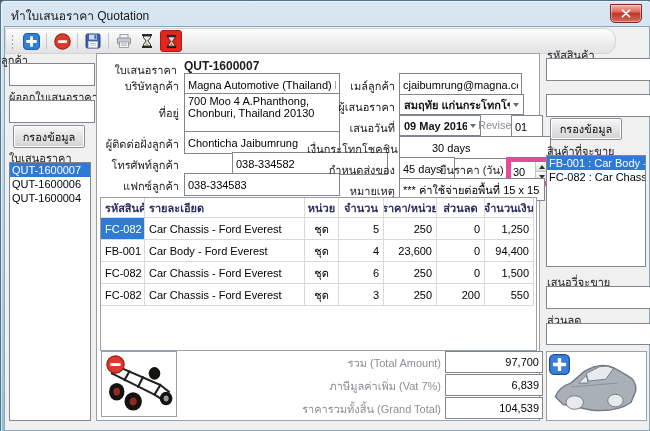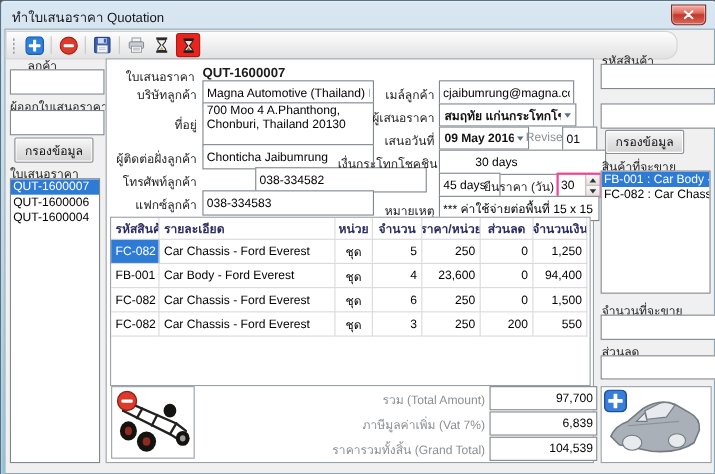--- a/index.html
+++ b/index.html
@@ -30,21 +30,21 @@
     display:flex;align-items:center;justify-content:center;font-family:"Liberation Sans","DejaVu Sans",sans-serif;}
   .listbox{position:absolute;background:#fff;border:1px solid #7f868e;font-size:11px;overflow:hidden;}
   .litem{height:14px;line-height:14px;padding:0 2px;white-space:nowrap;overflow:hidden;cursor:default;}
   .litem.sel{background:#2e7bd6;color:#fff;}
   .main-panel{position:absolute;left:95px;top:52px;width:442px;height:366px;background:#fff;border:1px solid #99a0a7;}
   .rlab{position:absolute;font-size:11px;color:#1c1c1c;text-align:right;white-space:nowrap;}
   .combo{position:absolute;background:#fff;border:1px solid #7f868e;font-size:11px;display:flex;align-items:center;
     justify-content:space-between;padding:0 4px;font-weight:bold;color:#111;cursor:pointer;}
   .combo .ctext{overflow:hidden;white-space:nowrap;}
   .chev{width:0;height:0;border-left:3.5px solid transparent;border-right:3.5px solid transparent;border-top:4.5px solid #5f6e7d;flex:none;margin-left:3px;}
-  .spinner{position:absolute;display:flex;border:2px solid #ec4899;background:#fca5a5;}
+  .spinner{position:absolute;display:flex;border:5px solid #ec4899;background:#fca5a5;}
   .spin-val{width:20px;border:none;font-size:11px;padding:1px 2px;text-align:left;outline:none;font-family:inherit;}
   .spin-btns{display:flex;flex-direction:column;width:12px;border-left:1px solid #c6c6c6;}
   .spin-b{flex:1;display:flex;align-items:center;justify-content:center;background:linear-gradient(#fafafa,#dfdfdf);cursor:pointer;}
   .spin-b + .spin-b{border-top:1px solid #c6c6c6;}
   .tri-up{width:0;height:0;border-left:3px solid transparent;border-right:3px solid transparent;border-bottom:4px solid #333;}
   .tri-down{width:0;height:0;border-left:3px solid transparent;border-right:3px solid transparent;border-top:4px solid #333;}
   .items-table{position:absolute;left:3px;top:143px;width:435px;height:152px;border:1px solid #99a0a7;background:#fff;font-size:11px;overflow:hidden;}
   .trow{display:grid;grid-template-columns:44px 160px 34px 45px 53px 48px 49px;height:22px;}
   .trow.thead{height:20px;font-weight:bold;color:#2b2b63;}
   .tcell{border-right:1px solid #d9d9d9;border-bottom:1px solid #d9d9d9;padding:0 4px;display:flex;align-items:center;
@@ -121,21 +121,21 @@
     <div class="tbtn tbtn-red">
       <svg width="15" height="15" viewBox="0 0 16 16">
         <rect x="3" y="1" width="10" height="2" fill="#1c1c1c"></rect>
         <rect x="3" y="13" width="10" height="2" fill="#1c1c1c"></rect>
         <path d="M4.5 3h7v1.6L8.8 8l2.7 3.4V13h-7v-1.6L7.2 8 4.5 4.6z" fill="#f3d9d7" stroke="#1c1c1c"></path>
         <path d="M6.3 12.3h3.4L8 9.6z" fill="#8c6a22"></path>
       </svg>
     </div>
   </div>
 
-  <div class="lbl" style="left:24px;top:50px;">ลูกค้า</div>
+  <div class="lbl" style="left:0;top:50px;">ลูกค้า</div>
   <input class="tb" style="left: 8px; top: 62px; width: 78px; height: 19px;">
   <div class="lbl" style="left:8px;top:87px;">ผู้ออกใบเสนอราคา</div>
   <input class="tb" style="left: 8px; top: 99px; width: 78px; height: 19px;">
   <div class="btn3d" style="left:12px;top:124px;width:70px;height:21px;">กรองข้อมูล</div>
   <div class="lbl" style="left:8px;top:148px;">ใบเสนอราคา</div>
   <div class="listbox" style="left:8px;top:161px;width:80px;height:257px;">
     <div class="litem sel">QUT-1600007</div>
     <div class="litem">QUT-1600006</div>
     <div class="litem">QUT-1600004</div>
   </div>
@@ -172,20 +172,21 @@
     <div class="combo" style="left:302px;top:61px;width:72px;height:19px;">
       <span class="ctext">09 May 2016</span>
       <i class="chev"></i>
     </div>
     <div class="lbl glbl" style="left:381px;top:65px;">Revised</div>
     <input class="tb" style="left: 414px; top: 61px; width: 24px; height: 19px;" value="01">
 
     <div class="rlab" style="left:210px;top:86px;width:88px;">เงื่นกระโทกโชคชิน</div>
     <input class="tb" style="left: 302px; top: 82px; width: 115px; height: 19px; padding-left: 32px;" value="30 days">
 
+    <div class="rlab" style="left:210px;top:107px;width:88px;">กำหนดส่งของ</div>
     <input class="tb" style="left: 302px; top: 103px; width: 48px; height: 19px;" value="45 days">
     <div class="rlab" style="left:343px;top:107px;width:62px;">ยืนราคา (วัน)</div>
     <div class="spinner" style="left:409px;top:103px;height:19px;">
       <input class="spin-val" value="30" style="">
       <div class="spin-btns">
         <div class="spin-b">
             <i class="tri-up"></i>
           </div>
         <div class="spin-b">
             <i class="tri-down"></i>
@@ -284,21 +285,21 @@
   <input class="tb" style="left: 545px; top: 57px; width: 98px; height: 19px;">
   <div class="lbl" style="left:546px;top:95px;">ชื่อ Part</div>
   <input class="tb" style="left: 545px; top: 93px; width: 98px; height: 19px;">
   <div class="btn3d" style="left:549px;top:117px;width:70px;height:20px;">กรองข้อมูล</div>
 
   <div class="lbl" style="left:546px;top:141px;">สินค้าที่จะขาย</div>
   <div class="listbox" style="left:545px;top:154px;width:98px;height:110px;">
     <div class="litem sel">FB-001 : Car Body - Ford Everest</div>
     <div class="litem">FC-082 : Car Chassis - Ford Everest</div>
   </div>
-  <div class="lbl" style="left:546px;top:272px;">จำนวนที่จะขาย</div>
+  <div class="lbl" style="left:546px;top:272px;">เสนอวี่จะขาย</div>
   <input class="tb" style="left: 545px; top: 285px; width: 98px; height: 19px;">
   <div class="lbl" style="left:546px;top:310px;">ส่วนลด</div>
   <input class="tb" style="left: 545px; top: 322px; width: 98px; height: 18px;">
 
   <div class="img-box" style="left:545px;top:350px;width:99px;height:68px;">
     <svg width="95" height="64" viewBox="0 0 97 66">
       <path d="M6 44 Q10 34 22 30 L36 18 Q52 8 66 14 L80 22 Q90 27 89 38 L84 50 Q70 60 44 58 L14 52 Z" fill="#aab0b7" stroke="#737a82" stroke-width="1.5"></path>
       <path d="M38 20 L52 13 Q60 11 66 15 L58 26 L40 28 Z" fill="#e8ebee" stroke="#737a82"></path>
       <path d="M30 30 L38 22 L40 30 Z" fill="#e8ebee" stroke="#737a82"></path>
       <ellipse cx="26" cy="50" rx="9" ry="7" fill="#e8ebee" stroke="#737a82"></ellipse>

